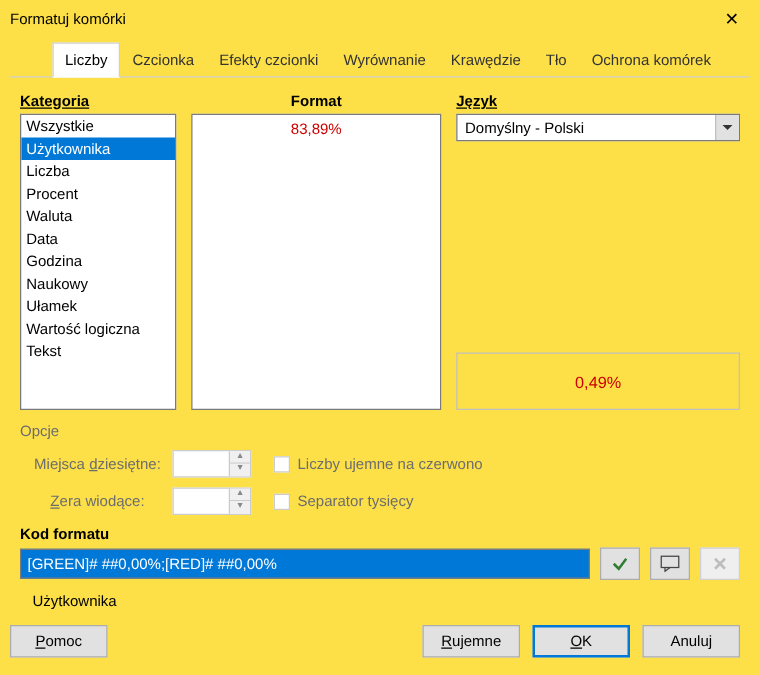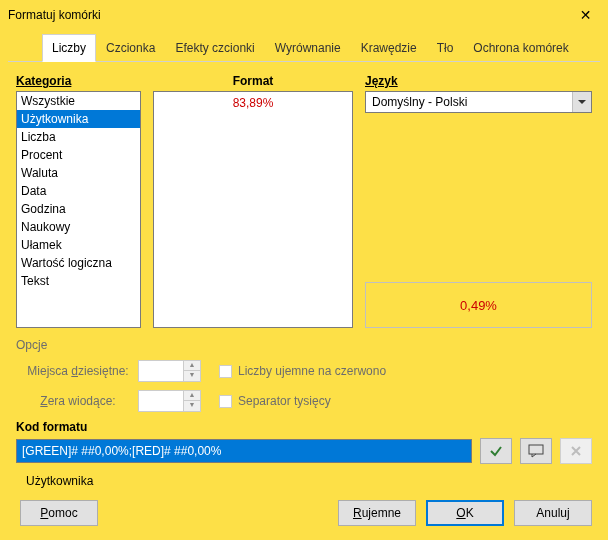--- a/index.html
+++ b/index.html
@@ -40,21 +40,21 @@
 .checkbox-wrap { display: inline-flex; align-items: center; gap: 6px; margin-left: 14px; }
 .checkbox { width: 13px; height: 13px; border: 1px solid #cccccc; background: #fff; }
 .checkbox-label { color: #6d6d6d; font-size: 12px; }
 .format-code-section { margin-top: 6px; }
 .format-code-label { font-weight: bold; font-size: 12px; margin-bottom: 4px; display: block; }
 .format-code-row { display: flex; gap: 8px; align-items: center; }
 .format-code-input { flex: 1; height: 24px; border: 1px solid #7a7a7a; background: #0078d7; color: #fff; font-size: 12px; padding: 0 5px; font-family: inherit; }
 .icon-btn { width: 32px; height: 26px; border: 1px solid #adadad; background: #e1e1e1; display: flex; align-items: center; justify-content: center; cursor: pointer; }
 .icon-btn.disabled { background: #efefef; color: #bdbdbd; border-color: #d0d0d0; cursor: default; }
 .user-label { font-size: 12px; margin-top: 10px; padding-left: 10px; }
-.button-bar { position: absolute; bottom: 14px; left: 20px; right: 16px; display: flex; }
+.button-bar { position: absolute; bottom: 14px; left: 8px; right: 16px; display: flex; }
 .button-bar .spacer { flex: 1; }
 .dlg-btn { min-width: 78px; height: 26px; border: 1px solid #adadad; background: #e1e1e1; font-size: 12px; font-family: inherit; margin-left: 10px; cursor: pointer; padding: 0 8px; }
 .dlg-btn.default { border: 2px solid #0078d7; }
 .dlg-btn:first-child { margin-left: 0; }
 .dlg-btn .u { text-decoration: underline; }
 </style>
 </head>
 <body>
 
 <div class="window">

